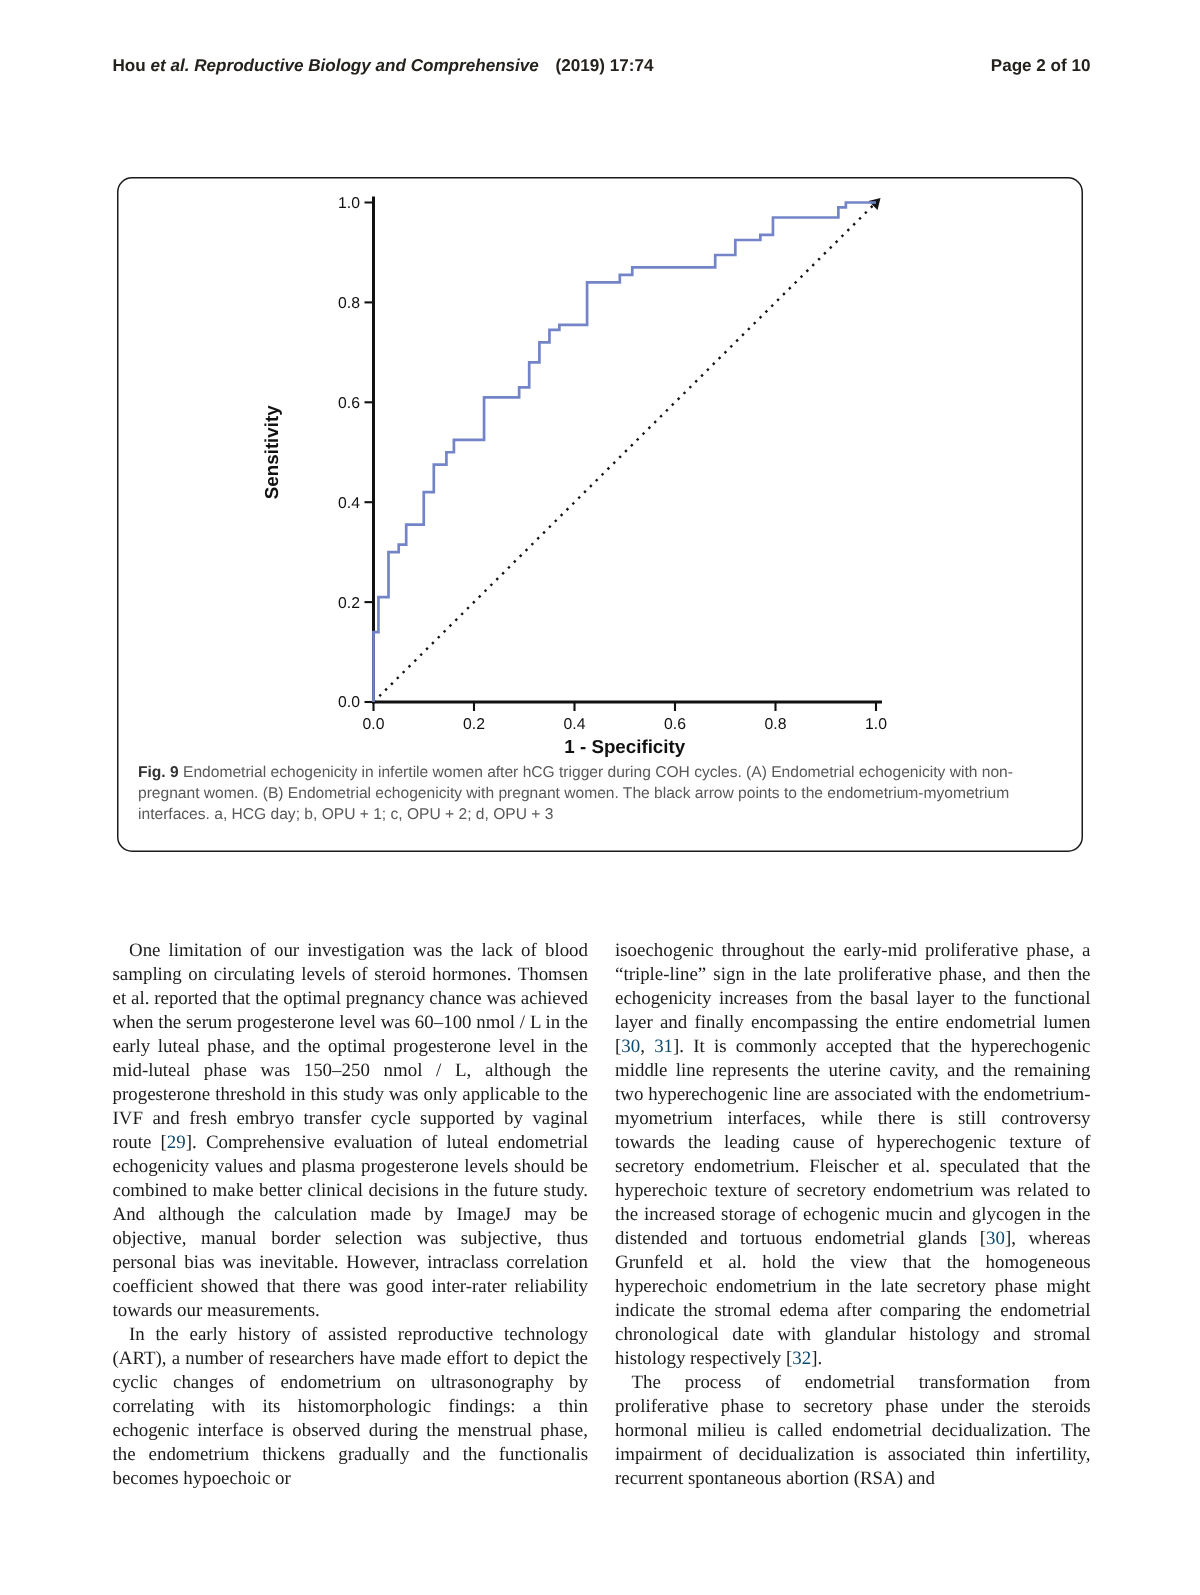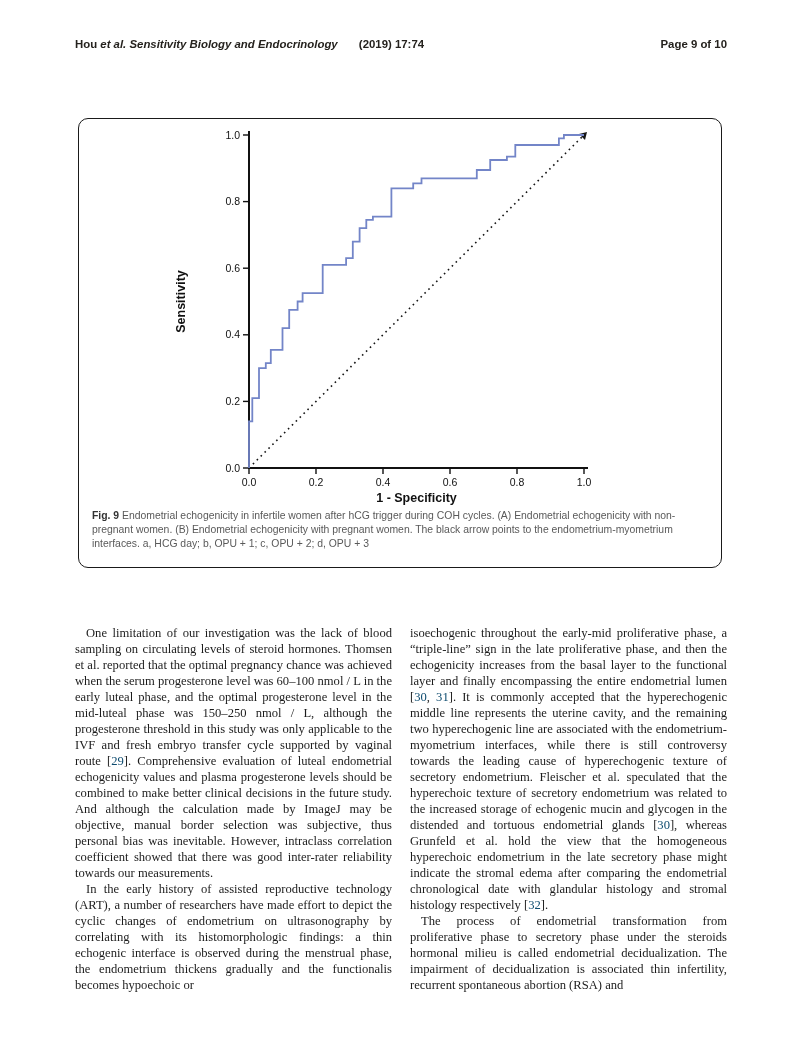--- a/index.html
+++ b/index.html
@@ -11,21 +11,21 @@
   }
   
   .header {
     position: absolute; top: 38px; left: 75px; right: 73px;
     display: flex; justify-content: space-between; align-items: baseline;
     font-family: "Liberation Sans", sans-serif;
     font-size: 11.4px; font-weight: bold; color: #25221e;
   }
   .header .journal { font-style: italic; }
   .header .etal { font-style: italic; margin-top: 42px; }
-  .header .citation { margin-left: 18px; font-style: normal; }
+  .header .citation { margin-left: 8px; font-style: normal; }
   
   .figure-box {
     position: absolute; left: 78px; top: 118px; width: 644px; height: 450px;
     border: 1.3px solid #1a1a1a; border-radius: 10px; background: #fff;
   }
   .chart-wrap { position: absolute; left: 80px; top: 0; width: 470px; height: 400px; }
   .fig-caption {
     position: absolute; left: 13px; right: 13px; top: 390px;
     font-family: "Liberation Sans", sans-serif;
     font-size: 10.4px; line-height: 14.2px; color: #595959; text-align: left;
@@ -44,24 +44,24 @@
   
   text { font-family: "Liberation Sans", sans-serif; fill: #111; }
 </style>
 </head>
 <body>
 
 <div class="header">
   <div>
     <span>Hou</span>
     <span class="etal">et al.</span>
-    <span class="journal">Sensitivity Biology and Endocrinology</span>
+    <span class="journal">Reproductive Biology and Comprehensive</span>
     <span class="citation">(2019) 17:74</span>
   </div>
-  <div>Page 9 of 10</div>
+  <div>Page 2 of 10</div>
 </div>
 
 <div class="figure-box">
   <div class="chart-wrap">
     <svg id="roc-svg" width="470" height="400" viewBox="0 0 470 400">
         <line x1="90" y1="12" x2="90" y2="350" stroke="#111" stroke-width="2"></line>
         <line x1="89" y1="349" x2="429" y2="349" stroke="#111" stroke-width="2"></line>
         <line x1="90" y1="349" x2="90" y2="355" stroke="#111" stroke-width="1.4"></line>
         <text x="90" y="367" text-anchor="middle" font-size="10.5">0.0</text>
         <line x1="157" y1="349" x2="157" y2="355" stroke="#111" stroke-width="1.4"></line>

